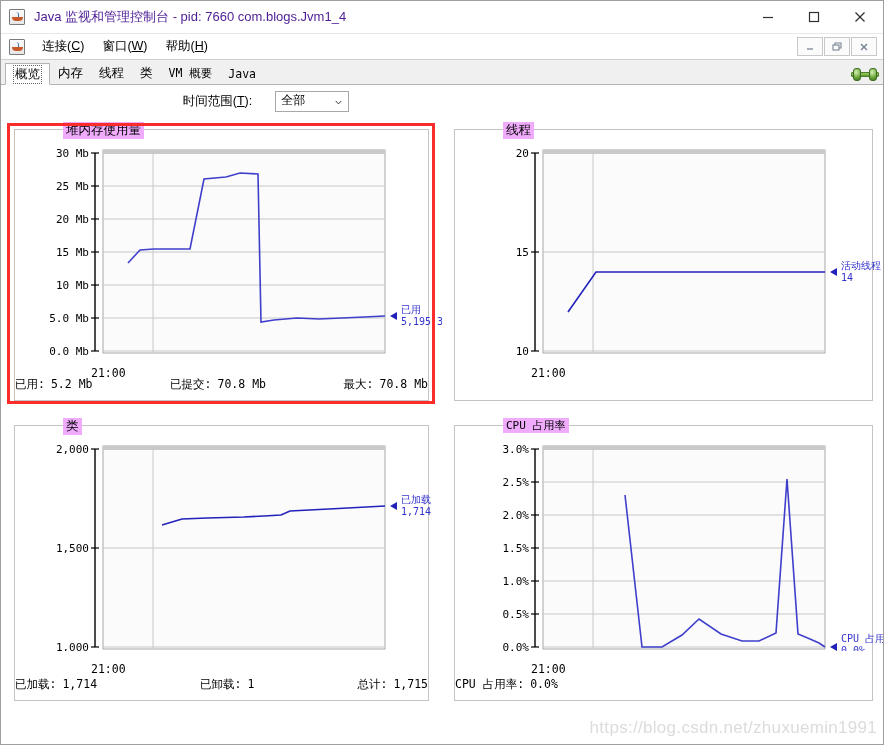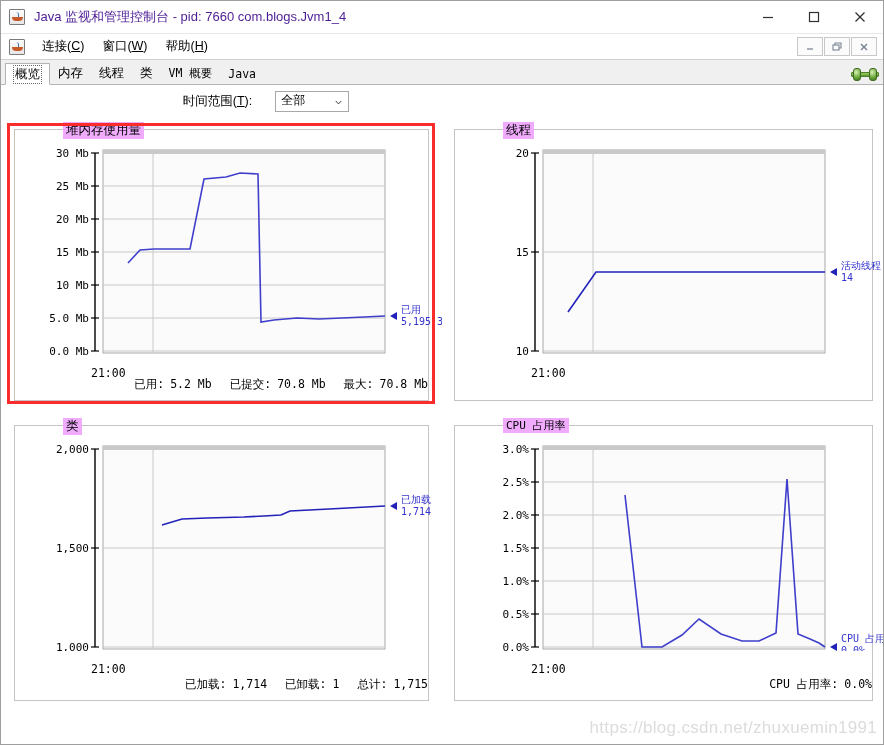--- a/index.html
+++ b/index.html
@@ -292,21 +292,21 @@
     height: 215px;
   }
   .chart-area svg { display: block; }
 
   .panel-stats {
     position: absolute;
     bottom: 8px;
     left: 0;
     width: 100%;
     display: flex;
-    justify-content: flex-end;
+    justify-content: space-between;
     gap: 18px;
     font-family: "DejaVu Sans Mono", monospace;
     font-size: 11.5px;
     white-space: nowrap;
   }
   .panel-stats .stat-label { color: #000; }
   .panel-stats .stat-value { color: #000; margin-left: 6px; }
 
   
   .axis-text {

